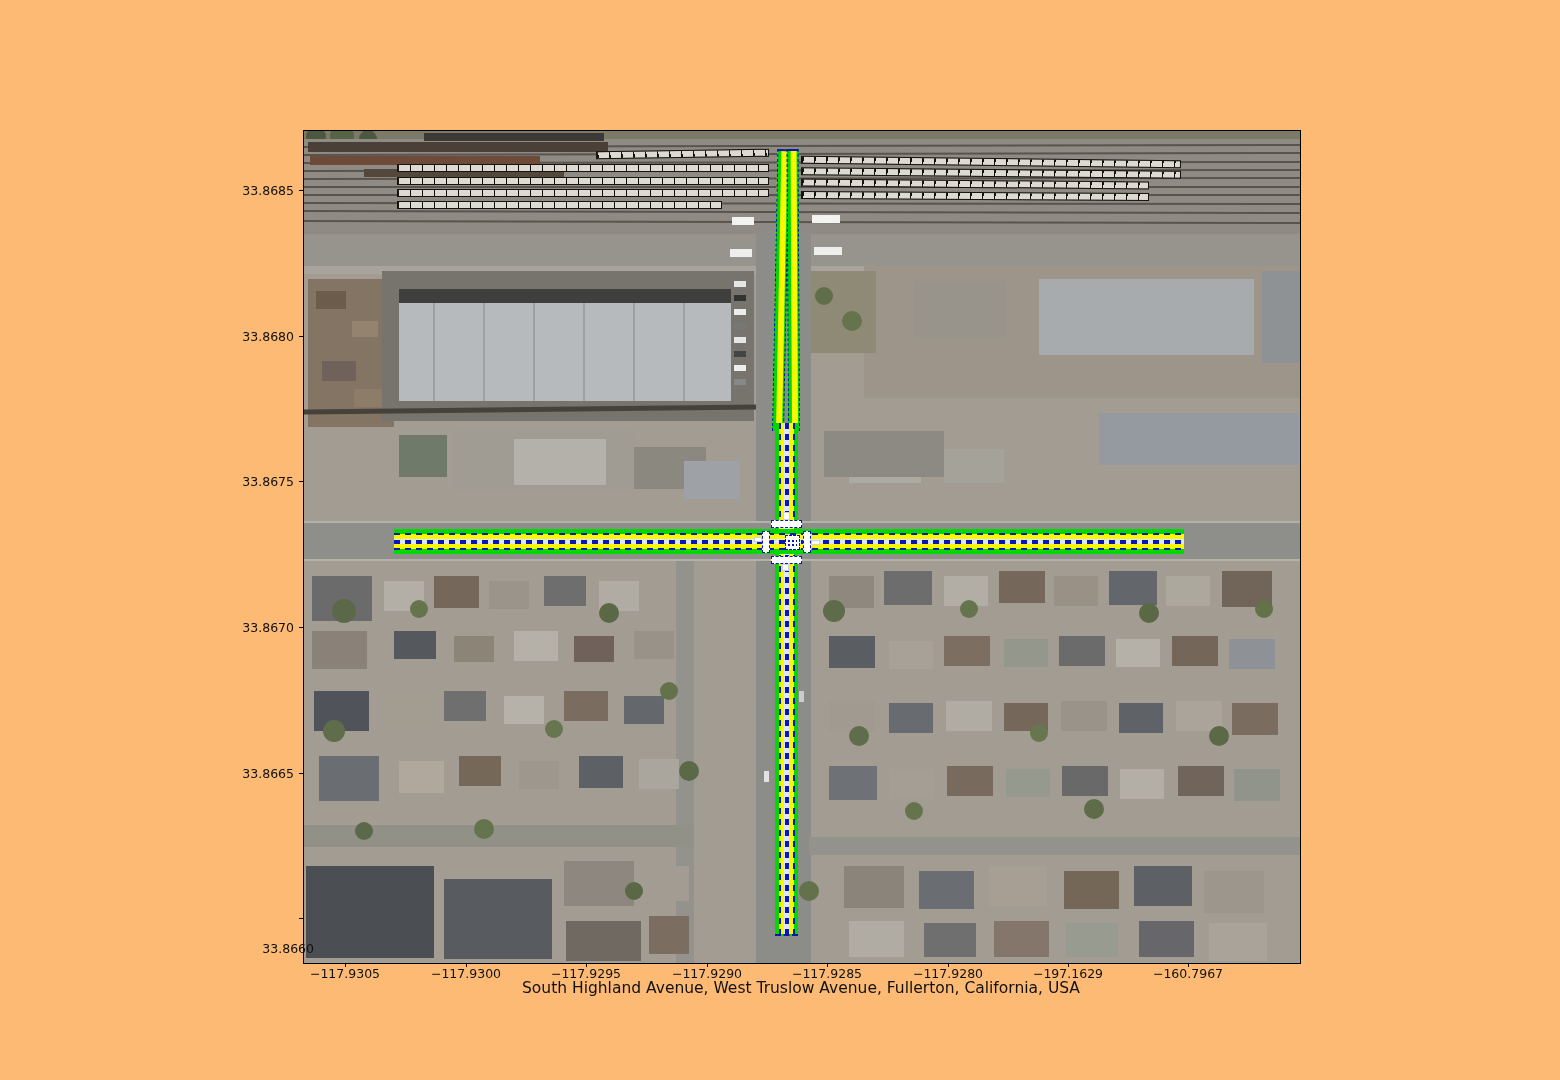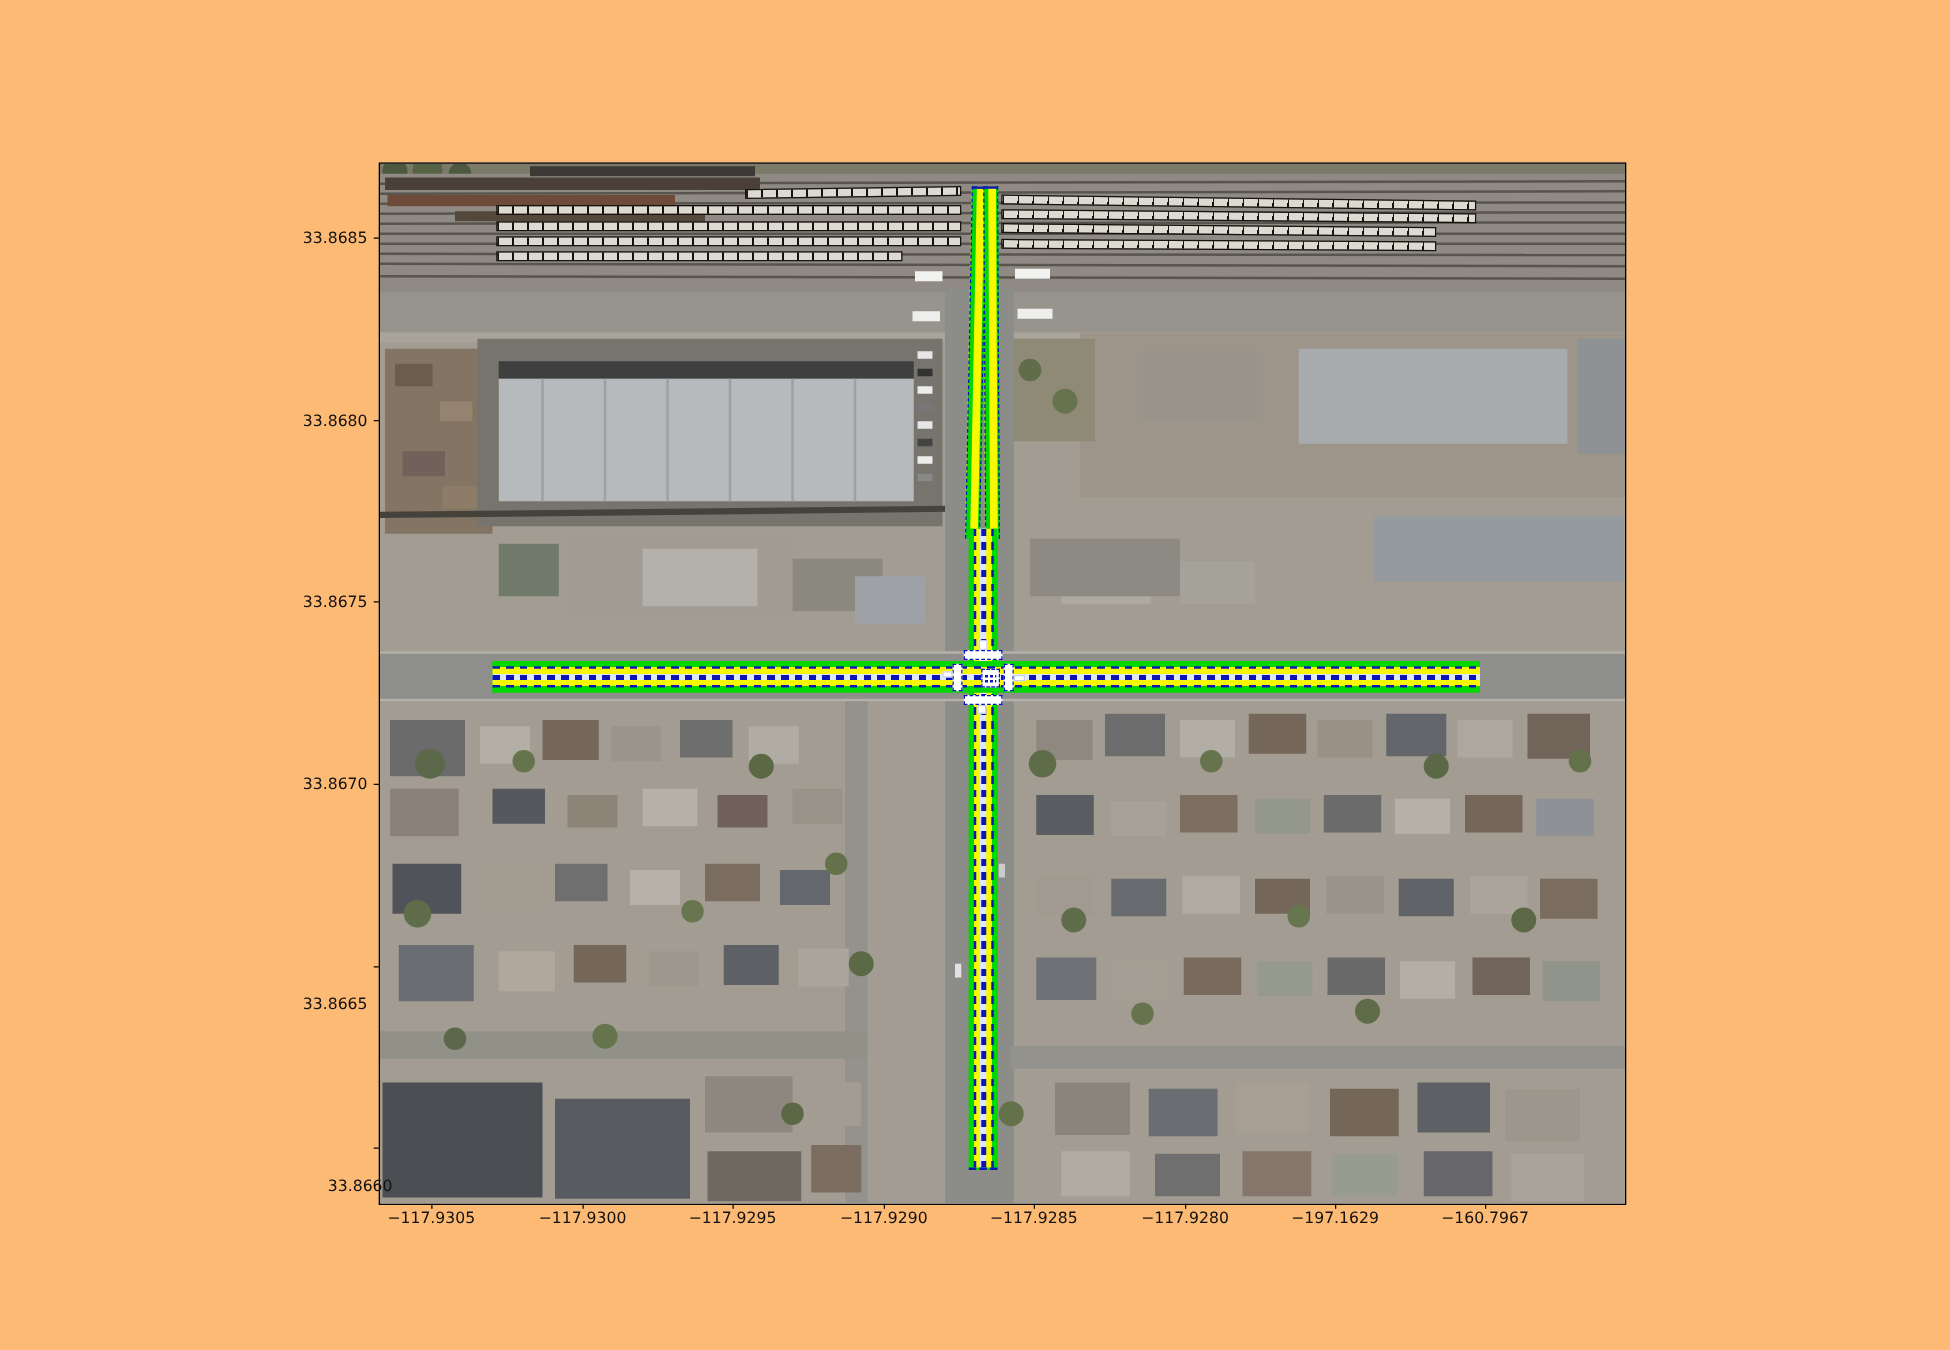--- a/index.html
+++ b/index.html
@@ -301,33 +301,34 @@
   <div class="tick-mark y" style="top:190px;"></div>
   <div class="tick-mark y" style="top:336px;"></div>
   <div class="tick-mark y" style="top:481px;"></div>
   <div class="tick-mark y" style="top:627px;"></div>
   <div class="tick-mark y" style="top:773px;"></div>
   <div class="tick-mark y" style="top:918px;"></div>
   <div class="ytick-label" style="top:190px;">33.8685</div>
   <div class="ytick-label" style="top:336px;">33.8680</div>
   <div class="ytick-label" style="top:481px;text-align:right;">33.8675</div>
   <div class="ytick-label" style="top:627px;">33.8670</div>
-  <div class="ytick-label" style="top:773px;margin-top:30px;">33.8665</div>
+  <div class="ytick-label" style="top:773px;">33.8665</div>
   <div class="ytick-label" style="top:948px;padding-left:20px;">33.8660</div>
 
   <div class="tick-mark x" style="left:345px;"></div>
   <div class="tick-mark x" style="left:466px;"></div>
   <div class="tick-mark x" style="left:586px;"></div>
   <div class="tick-mark x" style="left:707px;"></div>
   <div class="tick-mark x" style="left:827px;"></div>
   <div class="tick-mark x" style="left:948px;"></div>
   <div class="tick-mark x" style="left:1068px;"></div>
   <div class="tick-mark x" style="left:1188px;"></div>
   <div class="xtick-label" style="left:345px;">−117.9305</div>
   <div class="xtick-label" style="left:466px;">−117.9300</div>
   <div class="xtick-label" style="left:586px;">−117.9295</div>
   <div class="xtick-label" style="left:707px;">−117.9290</div>
   <div class="xtick-label" style="left:827px;text-align:center;">−117.9285</div>
   <div class="xtick-label" style="left:948px;">−117.9280</div>
   <div class="xtick-label" style="left:1068px;">−197.1629</div>
   <div class="xtick-label" style="left:1188px;">−160.7967</div>
 
+  <div class="title">South Highland Avenue, West Truslow Avenue, Fullerton, California, USA</div>
 </div>
 
 </body></html>

